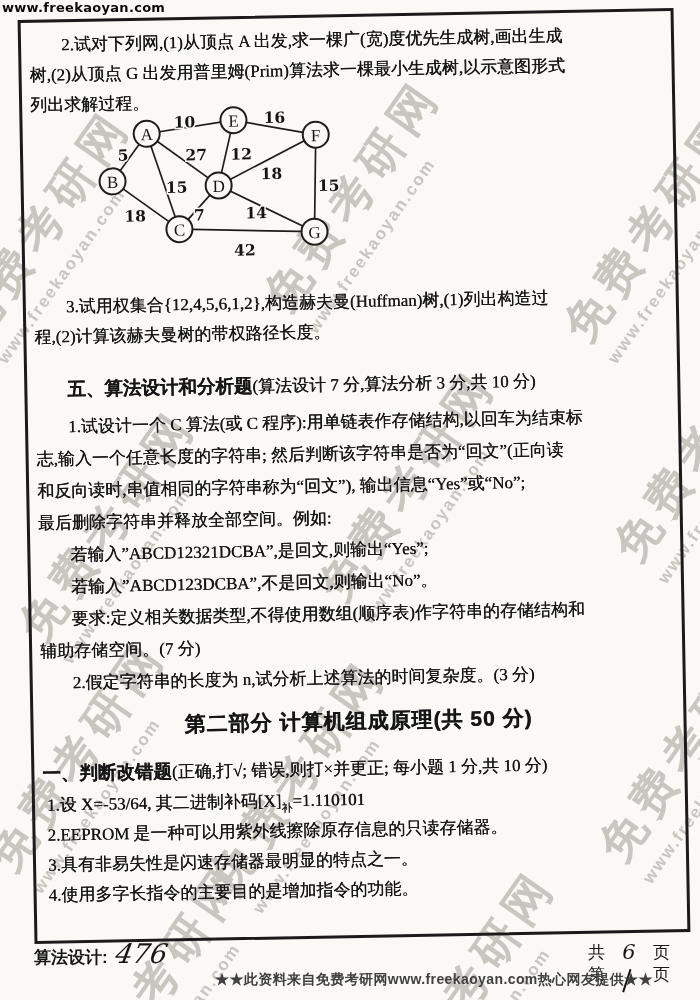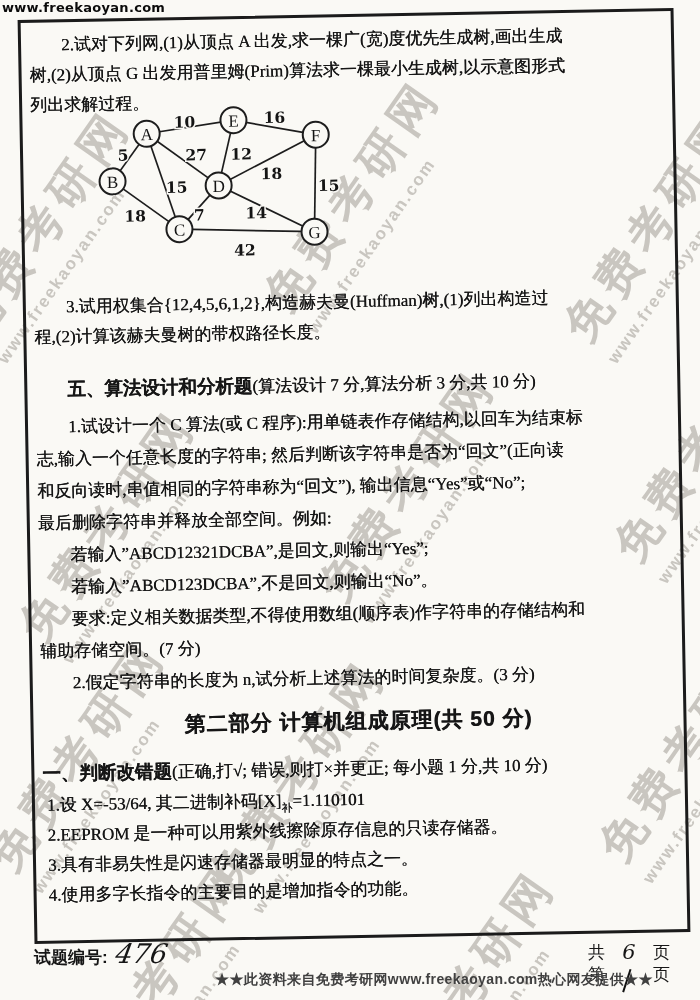--- a/index.html
+++ b/index.html
@@ -169,21 +169,21 @@
 
     <div class="ln" style="left:12px;top:772px">
       <span>1.设 X=-53/64, 其二进制补码[X]</span><span class="sub">补</span><span>=1.110101</span>
     </div>
     <div class="ln" style="left:12px;top:802px">2.EEPROM 是一种可以用紫外线擦除原存信息的只读存储器。</div>
     <div class="ln" style="left:12px;top:832px">3.具有非易失性是闪速存储器最明显的特点之一。</div>
     <div class="ln" style="left:12px;top:862px">4.使用多字长指令的主要目的是增加指令的功能。</div>
   </div>
 
   <div class="exam-no">
-    <span class="exam-no-label">试题编号:</span><span class="hand">476</span>
+    <span class="exam-no-label">算法设计:</span><span class="hand">476</span>
   </div>
 
   <div class="pages">
     <div class="pages-row">
       <span>共</span>
       <span class="hand-six">6</span>
       <span>页</span>
     </div>
     <div class="pages-row">
       <span>第</span>

